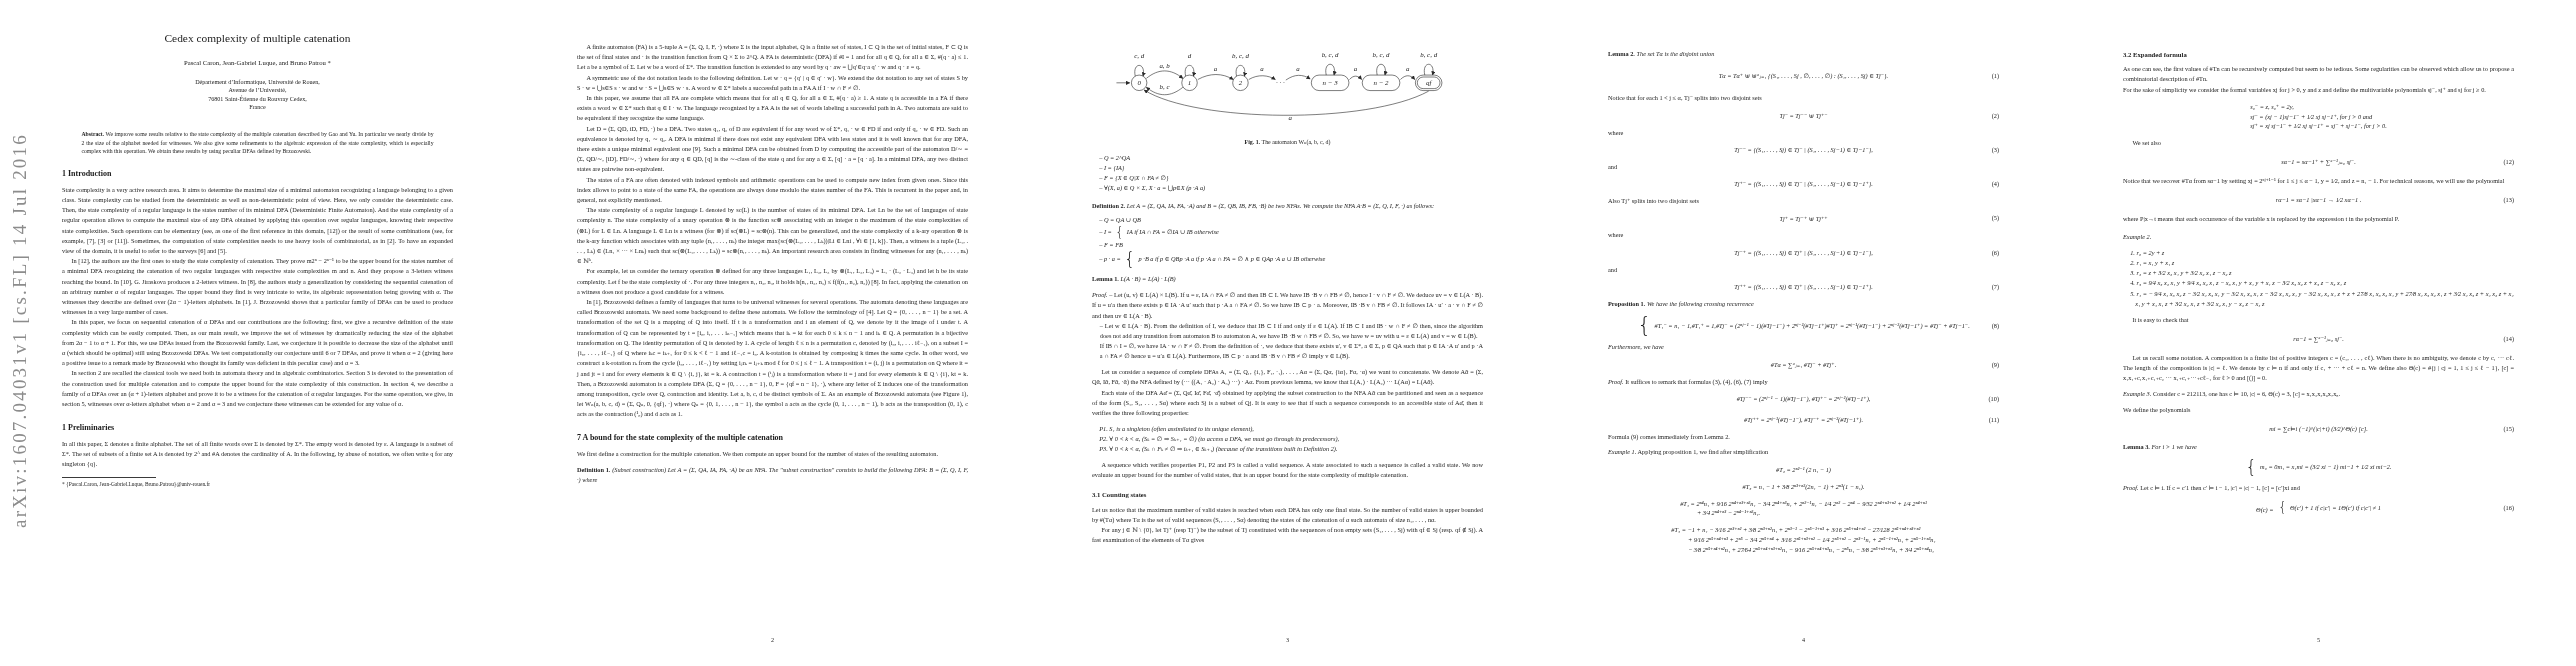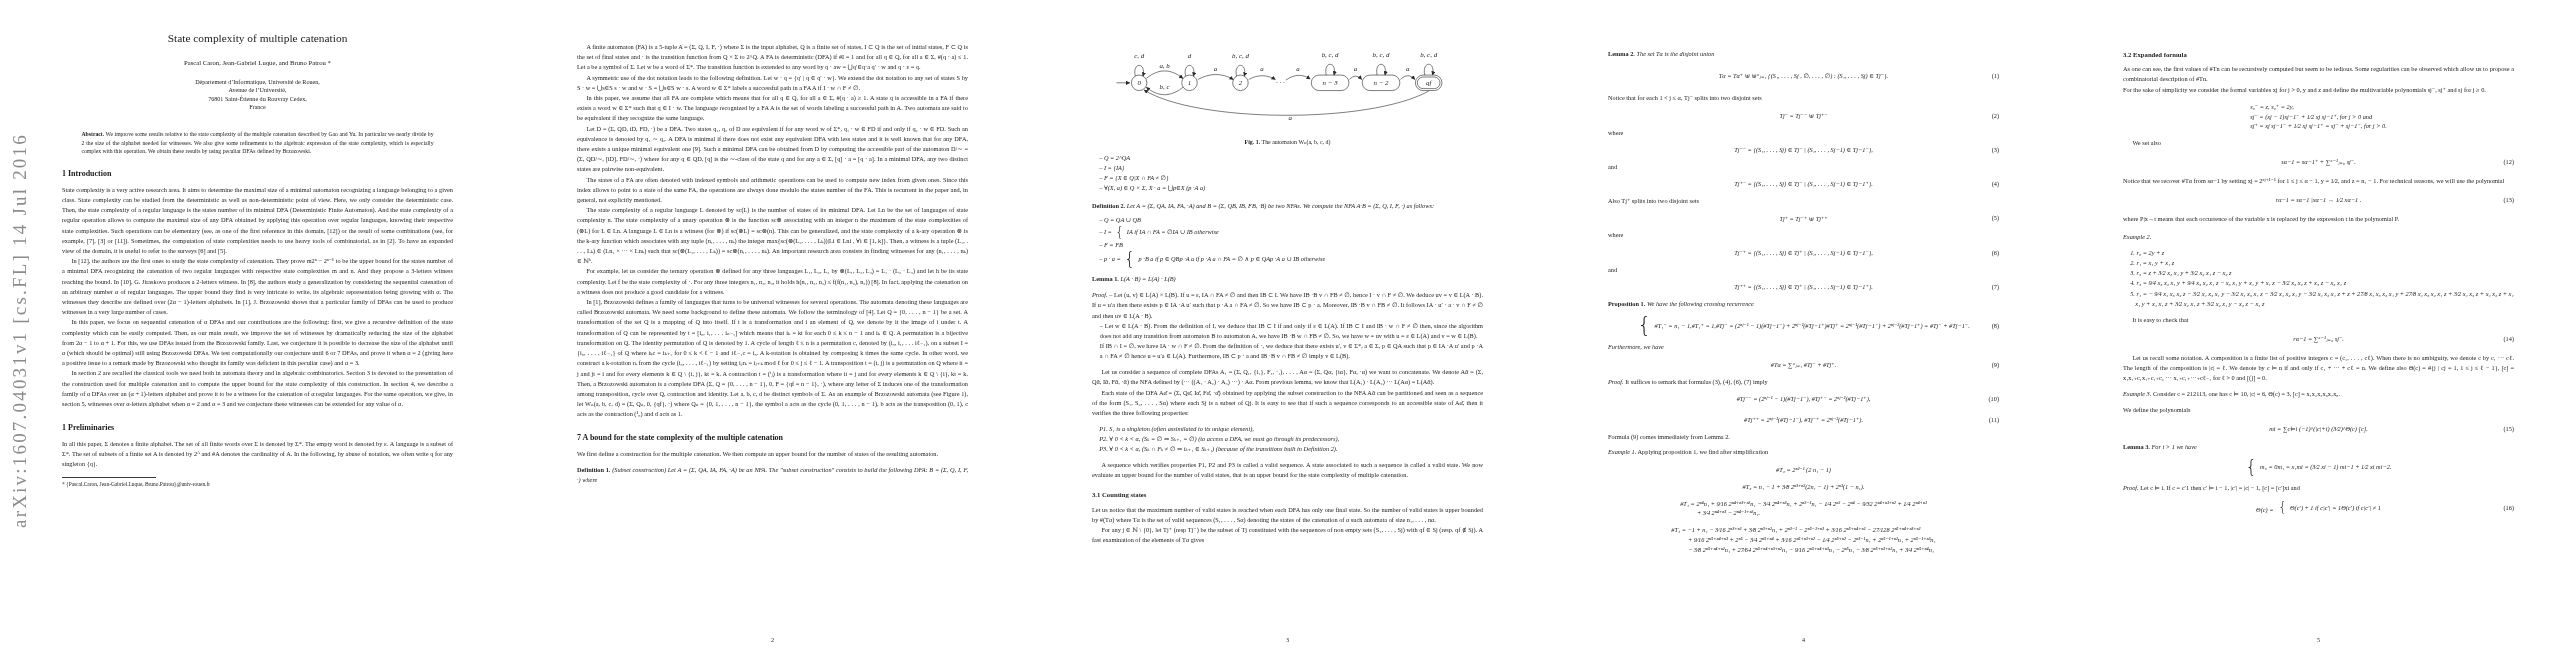--- a/index.html
+++ b/index.html
@@ -50,21 +50,21 @@
   .p45top { margin-top:49px; }
 </style>
 </head>
 <body>
 
 <div id="root">
 
   <div class="page" style="left:0">
     <div class="arxiv-side">arXiv:1607.04031v1  [cs.FL]  14 Jul 2016</div>
     <div class="content">
-      <div class="title">State complexity of multiple catenation</div>
+      <div class="title">Cedex complexity of multiple catenation</div>
       <div class="authors">Pascal Caron, Jean-Gabriel Luque, and Bruno Patrou *</div>
       <div class="affil affil-first">Département d’Informatique, Université de Rouen,</div>
       <div class="affil">Avenue de l’Université,</div>
       <div class="affil">76801 Saint-Étienne du Rouvray Cedex,</div>
       <div class="affil">France</div>
       <div class="abstract">
         <span class="lead-b">Abstract.</span>
         <span>We improve some results relative to the state complexity of the multiple catenation described by Gao and Yu. In particular we nearly divide by 2 the size of the alphabet needed for witnesses. We also give some refinements to the algebraic expression of the state complexity, which is especially complex with this operation. We obtain these results by using peculiar DFAs defined by Brzozowski.</span>
       </div>
       <div class="sec">1   Introduction</div>

